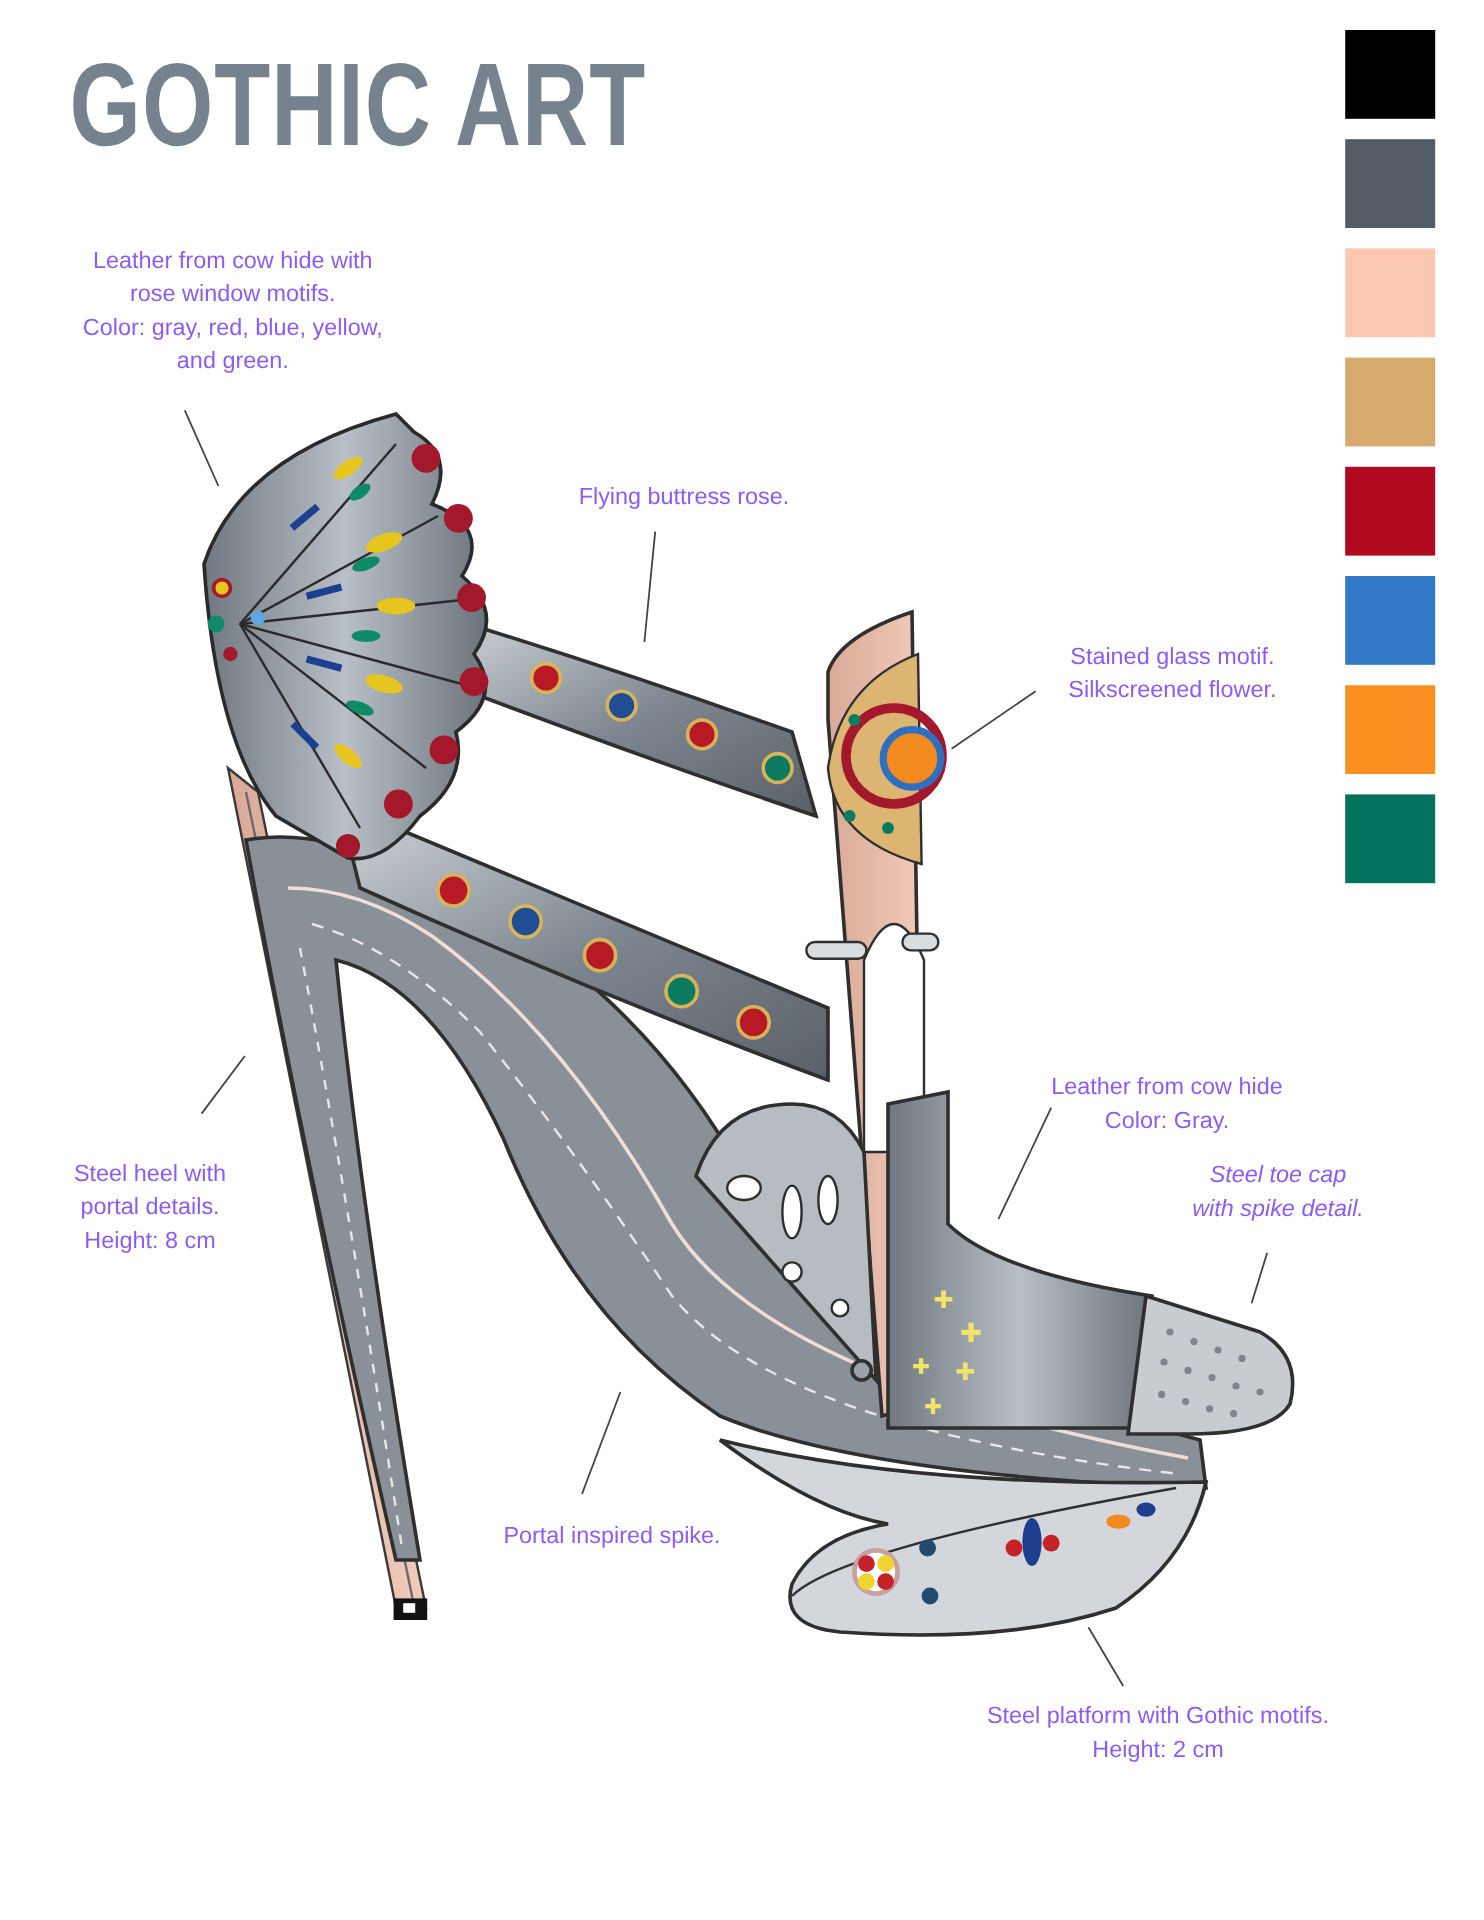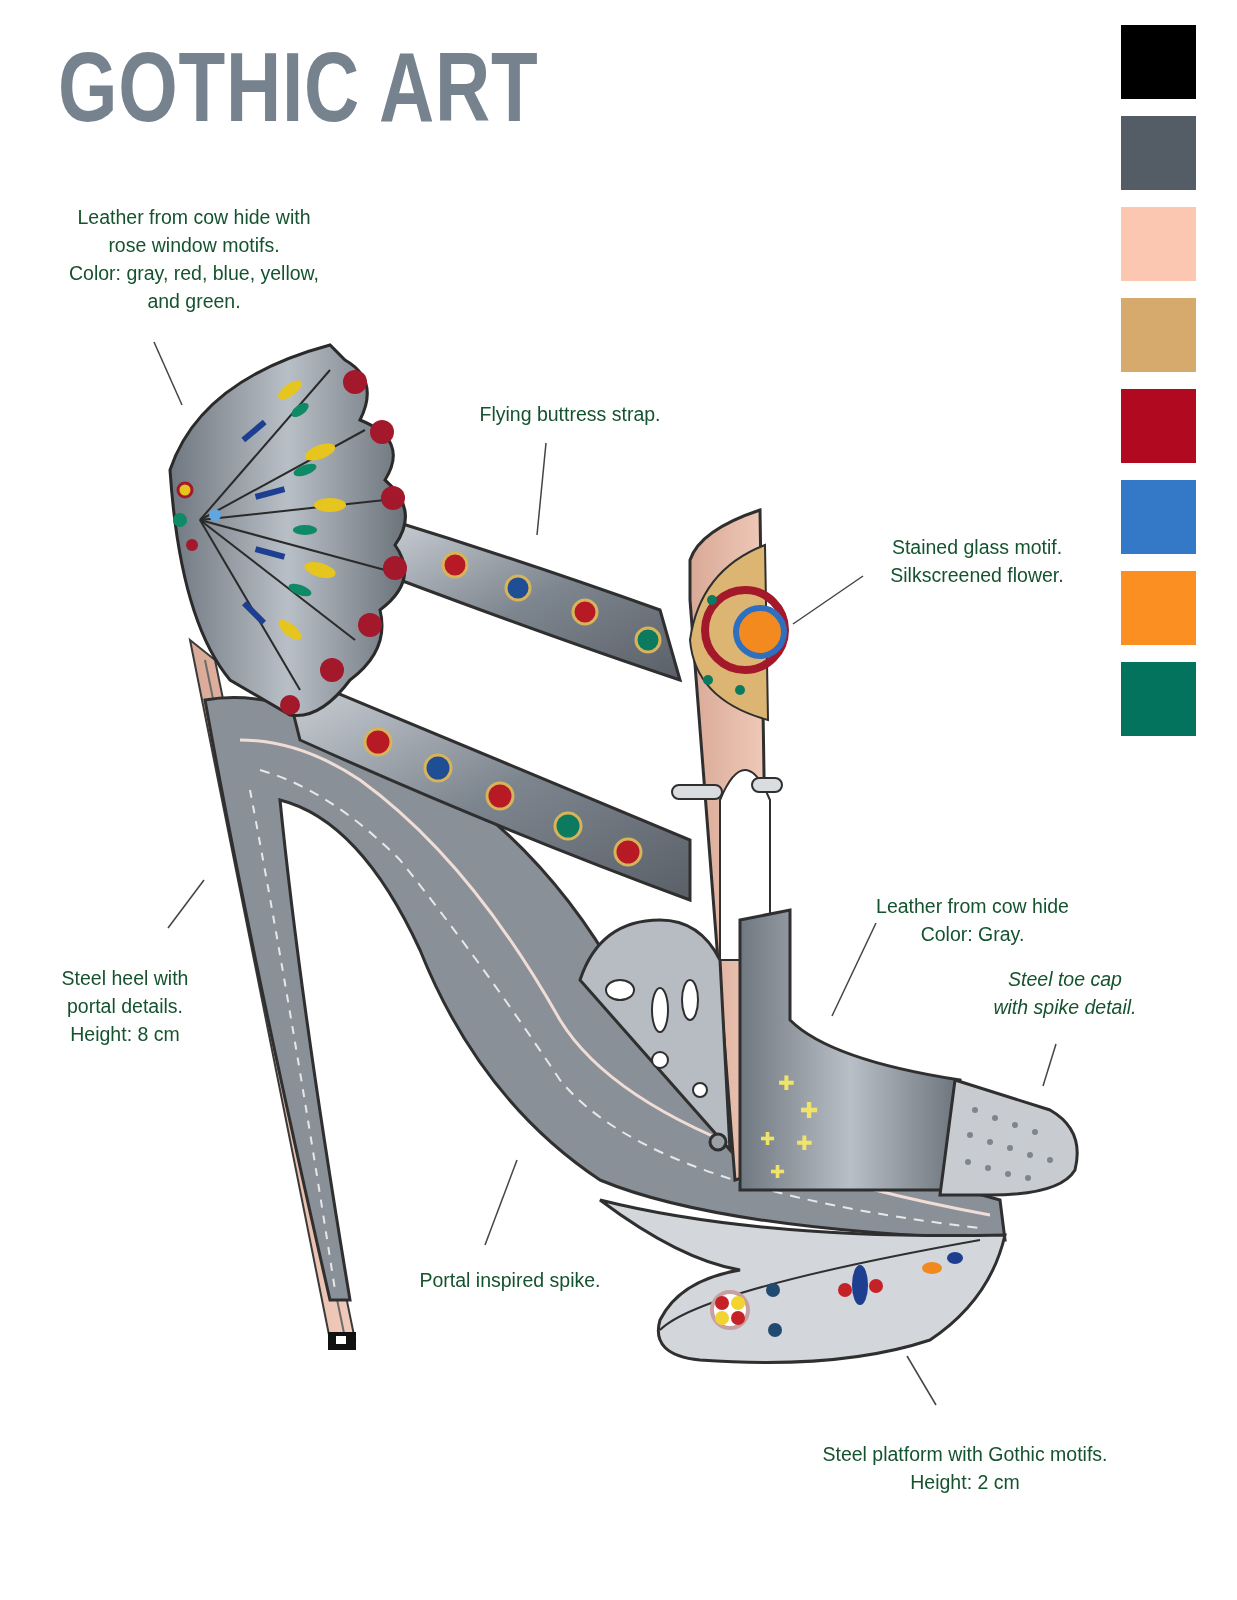--- a/index.html
+++ b/index.html
@@ -3,21 +3,21 @@
 <meta charset="utf-8">
 <style>
   html, body { margin: 0; padding: 0; background: #ffffff; }
   body { width: 1237px; height: 1600px; position: relative; overflow: hidden;
          font-family: "Liberation Sans", sans-serif; color: #3a3a3a; }
   .title { position: absolute; left: 58px; top: 38px; font-family: "Liberation Sans", sans-serif;
            font-weight: bold; font-size: 98px; letter-spacing: 1px; color: #76838f;
            transform: scaleX(0.78); transform-origin: left top; line-height: 1; white-space: nowrap; }
   .swatches { position: absolute; left: 1121px; top: 25px; width: 75px; }
   .swatch { width: 75px; height: 74px; margin-bottom: 17px; }
-  .label { position: absolute; font-size: 19.5px; line-height: 28px; text-align: center; color: #14532d;
+  .label { position: absolute; font-size: 19.5px; line-height: 28px; text-align: center; color: #8b5cf6;
            white-space: pre-line; }
   .leader { position: absolute; left: 0; top: 0; width: 1237px; height: 1600px; pointer-events: none; }
   .illustration { position: absolute; left: 0; top: 0; width: 1237px; height: 1600px; }
 </style>
 </head>
 <body>
 
 <div class="title">GOTHIC ART</div>
 
 <div class="swatches">
@@ -201,25 +201,25 @@
     <line x1="204" y1="880" x2="168" y2="928"></line>
     <line x1="517" y1="1160" x2="485" y2="1245"></line>
     <line x1="907" y1="1356" x2="936" y2="1405"></line>
   </g>
 </svg>
 
 <div class="label" style="left:34px; top:203px; width:320px;">Leather from cow hide with
 rose window motifs.
 Color: gray, red, blue, yellow,
 and green.</div>
-<div class="label" style="left:440px; top:400px; width:260px;">Flying buttress strap.</div>
+<div class="label" style="left:440px; top:400px; width:260px;">Flying buttress rose.</div>
 <div class="label" style="left:857px; top:533px; width:240px;">Stained glass motif.
 Silkscreened flower.</div>
 <div class="label" style="left:845px; top:892px; width:255px;">Leather from cow hide
 Color: Gray.</div>
 <div class="label" style="left:965px; top:965px; width:200px;font-style:italic;">Steel toe cap
 with spike detail.</div>
 <div class="label" style="left:30px; top:964px; width:190px;">Steel heel with
 portal details.
 Height: 8 cm</div>
 <div class="label" style="left:390px; top:1266px; width:240px;">Portal inspired spike.</div>
-<div class="label" style="left:785px; top:1416px; width:360px;margin-top:24px;">Steel platform with Gothic motifs.
+<div class="label" style="left:785px; top:1416px; width:360px;">Steel platform with Gothic motifs.
 Height: 2 cm</div>
 
 </body></html>

